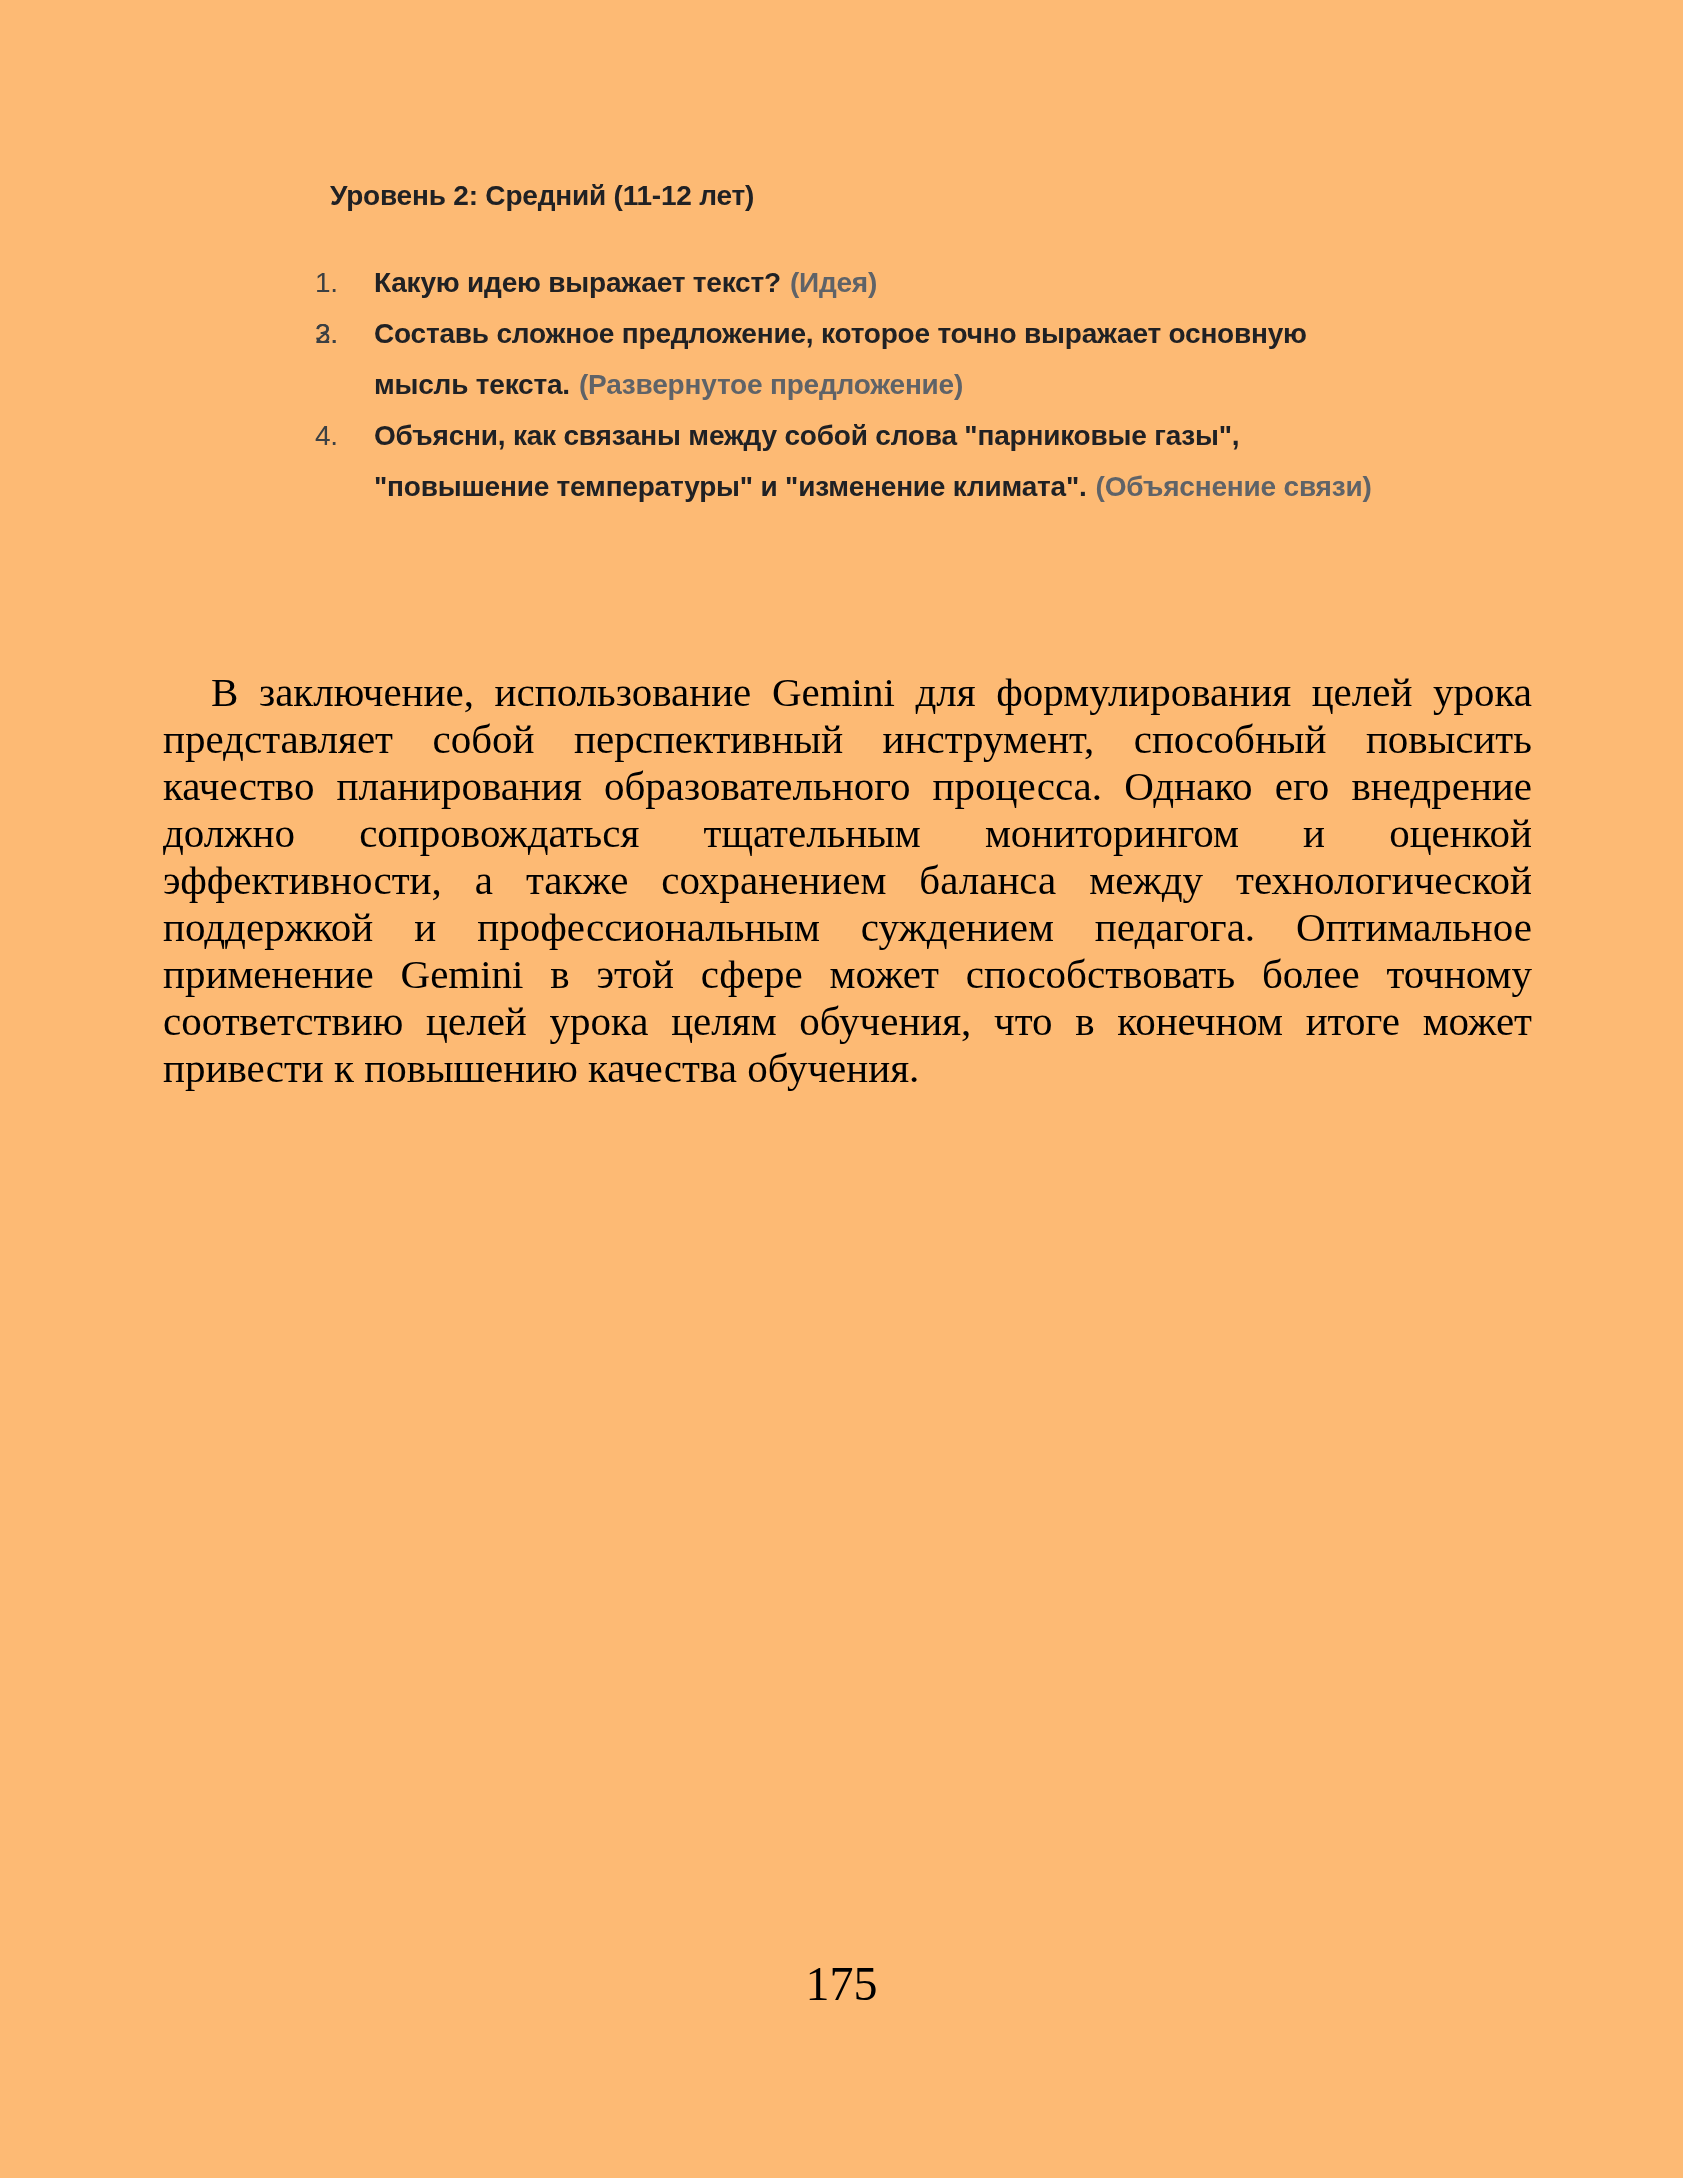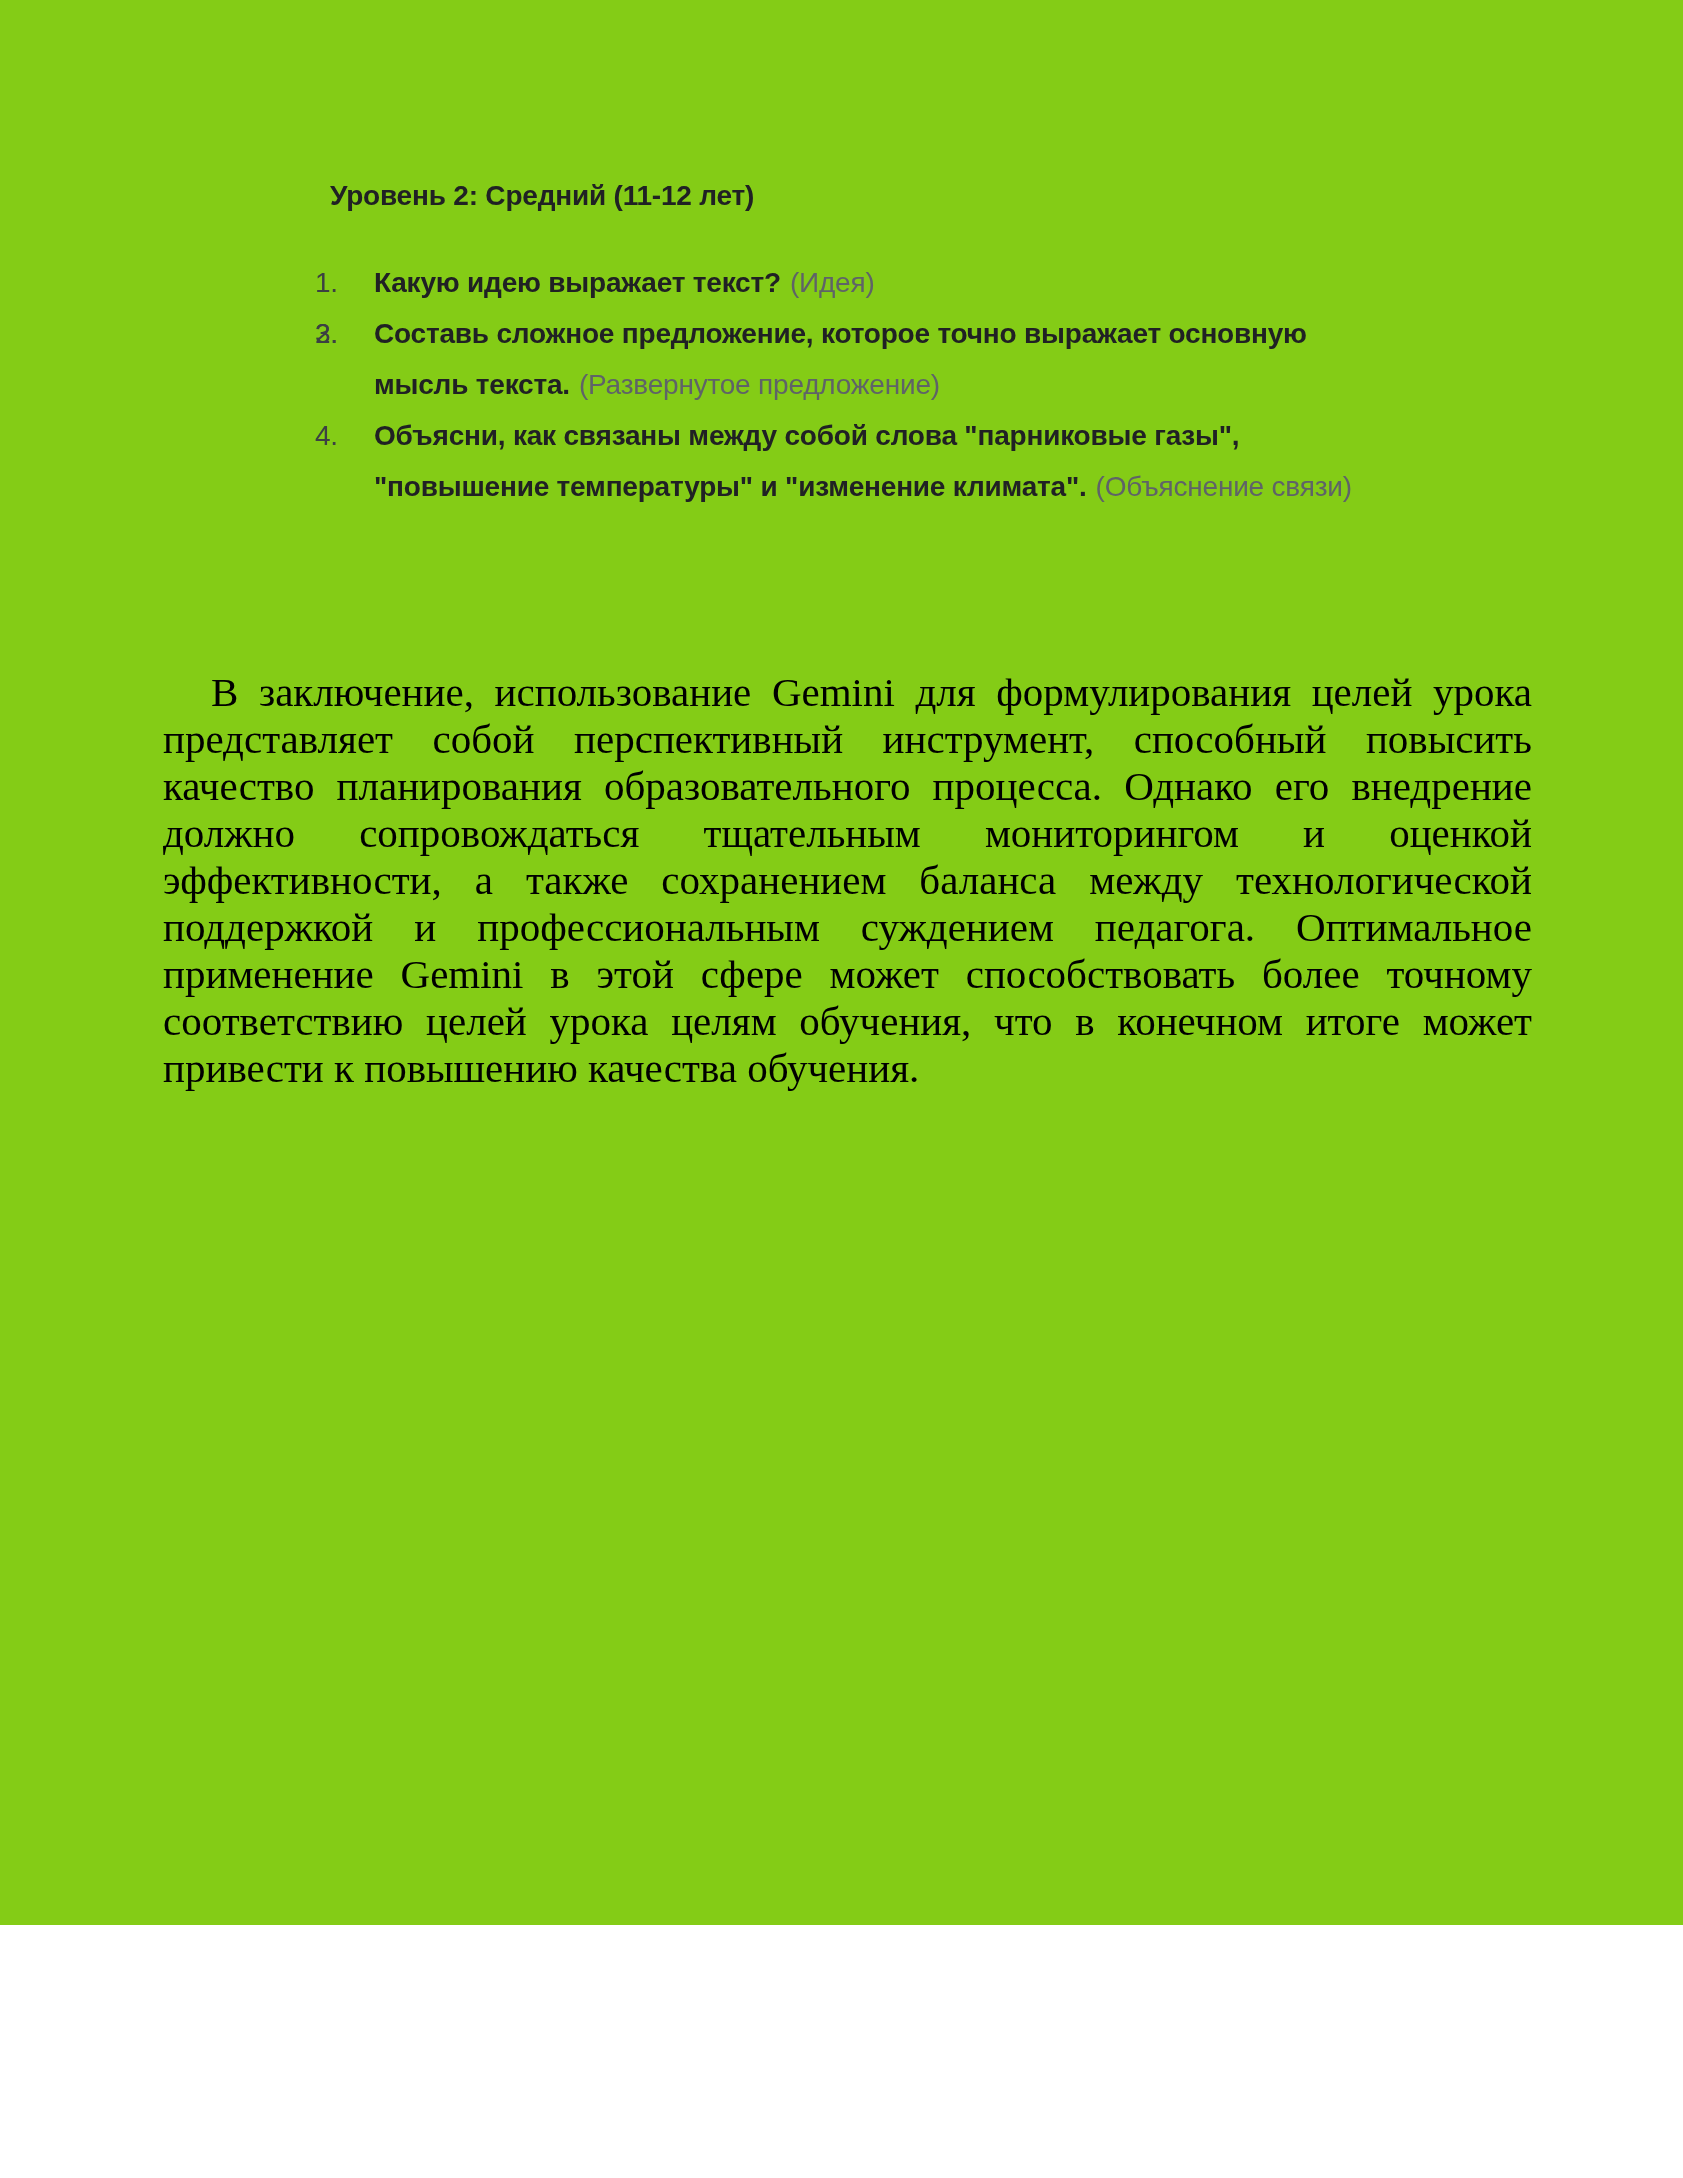--- a/index.html
+++ b/index.html
@@ -3,22 +3,22 @@
 <meta charset="utf-8">
 <style>
   html, body {
     margin: 0;
     padding: 0;
     background: #ffffff;
   }
   .page {
     position: relative;
     width: 1683px;
-    height: 1925px;
-    background: #84cc16;
+    height: 2178px;
+    background: #fdba74;
     overflow: hidden;
     font-family: "Liberation Serif", serif;
   }
 
   
   .g-heading {
     position: absolute;
     left: 330px;
     top: 180px;
     font-family: "Liberation Sans", sans-serif;
@@ -43,21 +43,21 @@
   .g-num {
     position: absolute;
     left: -59px;
     top: 0;
     width: 50px;
     font-weight: normal;
     color: #3c4043;
   }
   .g-line { white-space: nowrap; }
   .g-q { font-weight: bold; color: #202124; }
-  .g-h { font-weight: normal; color: #5f6368; }
+  .g-h { font-weight: bold; color: #5f6368; }
   .g-q:not(:empty) + .g-h:not(:empty) { margin-left: 0.32em; }
 
   
   .conclusion {
     position: absolute;
     left: 155px;
     top: 661px;
     width: 1369px;
     font-family: "Liberation Serif", serif;
     font-size: 41px;

